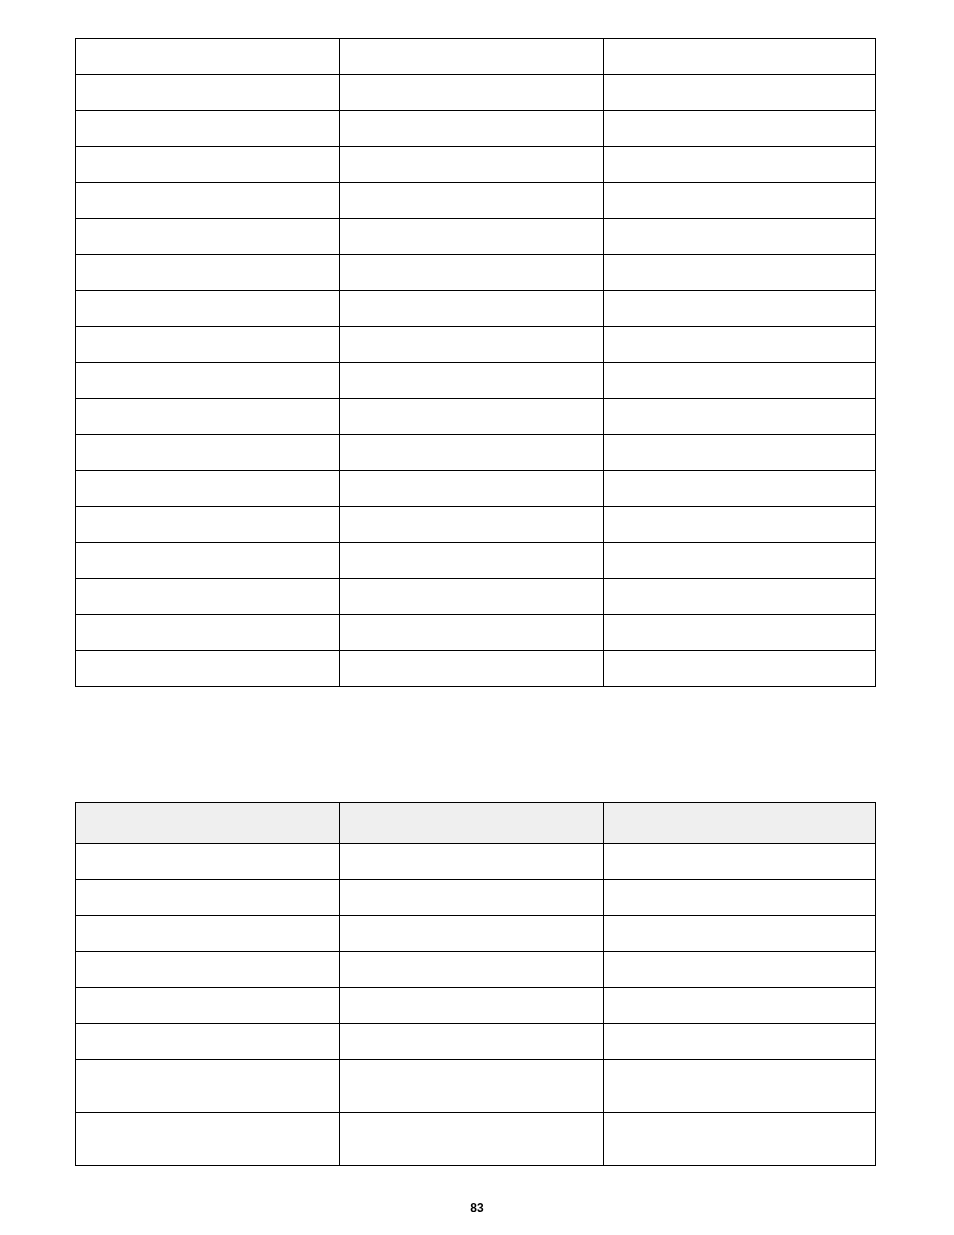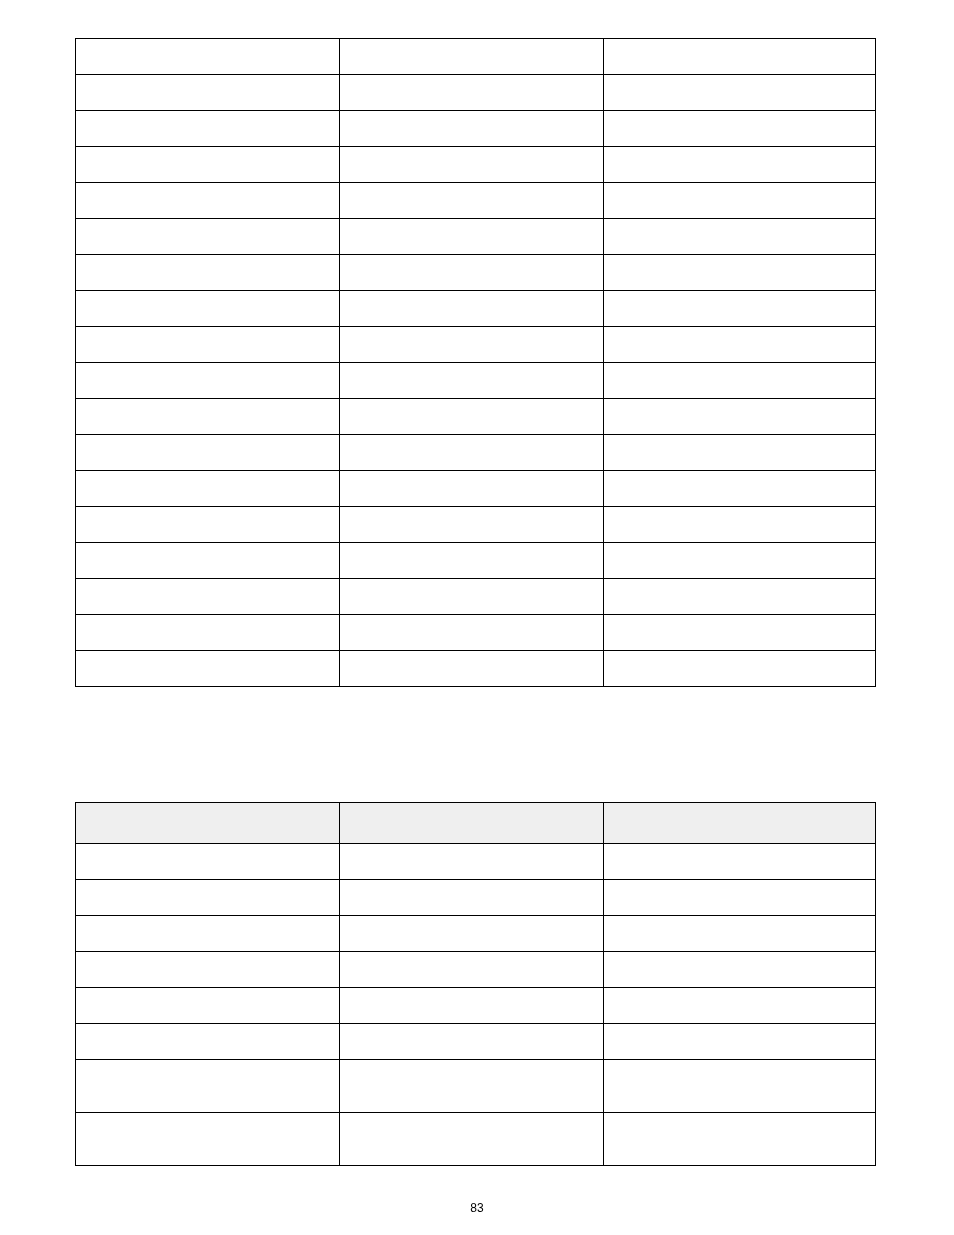--- a/index.html
+++ b/index.html
@@ -55,20 +55,21 @@
   table.bottom tr.tall td {
     height: 40px;
   }
   .page-number {
     position: absolute;
     bottom: 20px;
     left: 0;
     width: 100%;
     text-align: center;
     font-size: 12px;
+    font-weight: bold;
   }
 </style>
 </head>
 <body>
 
 <div class="page">
 
   <table class="top">
     <colgroup id="top-cols">
         <col style="width: 33%;">

